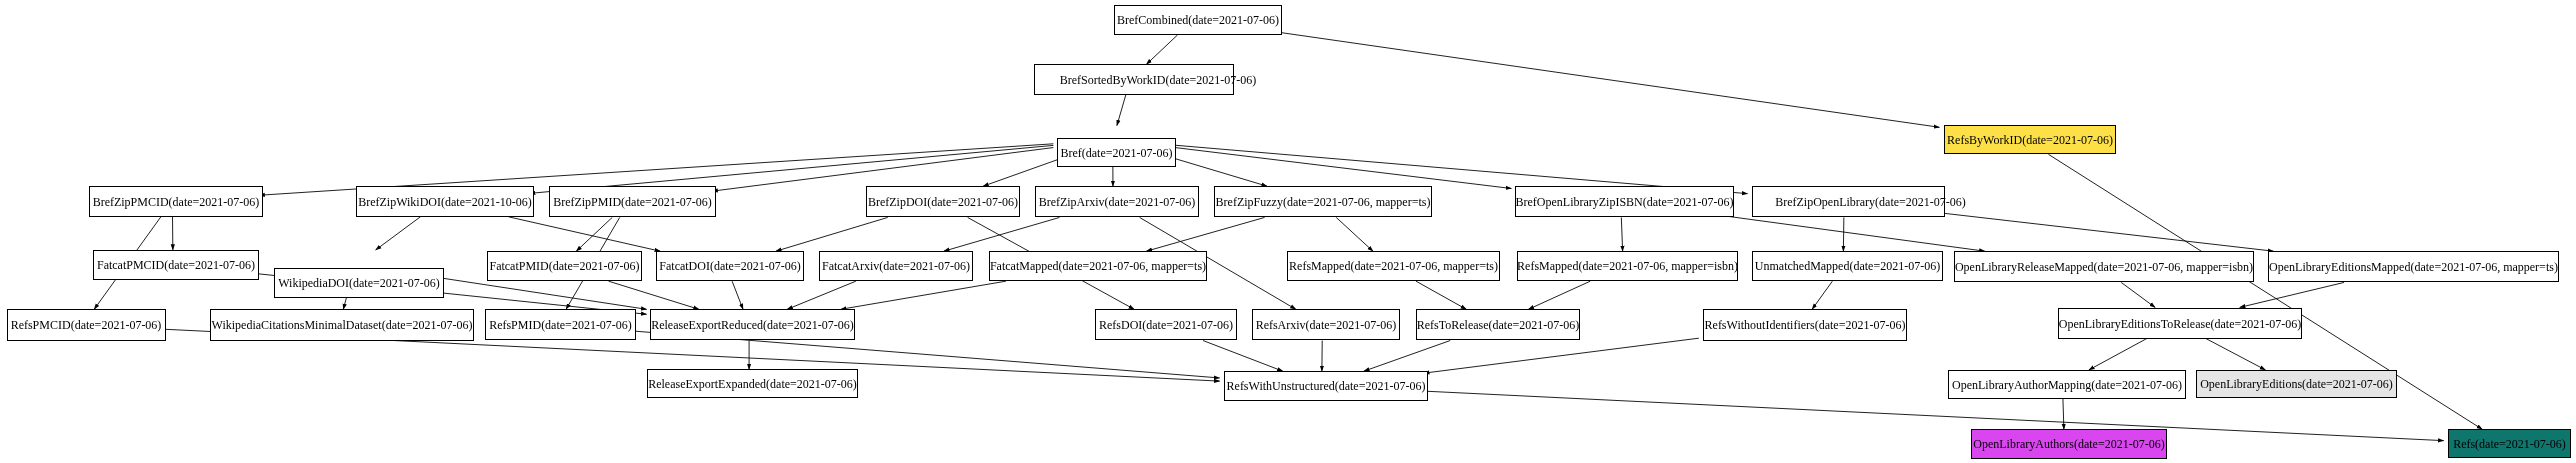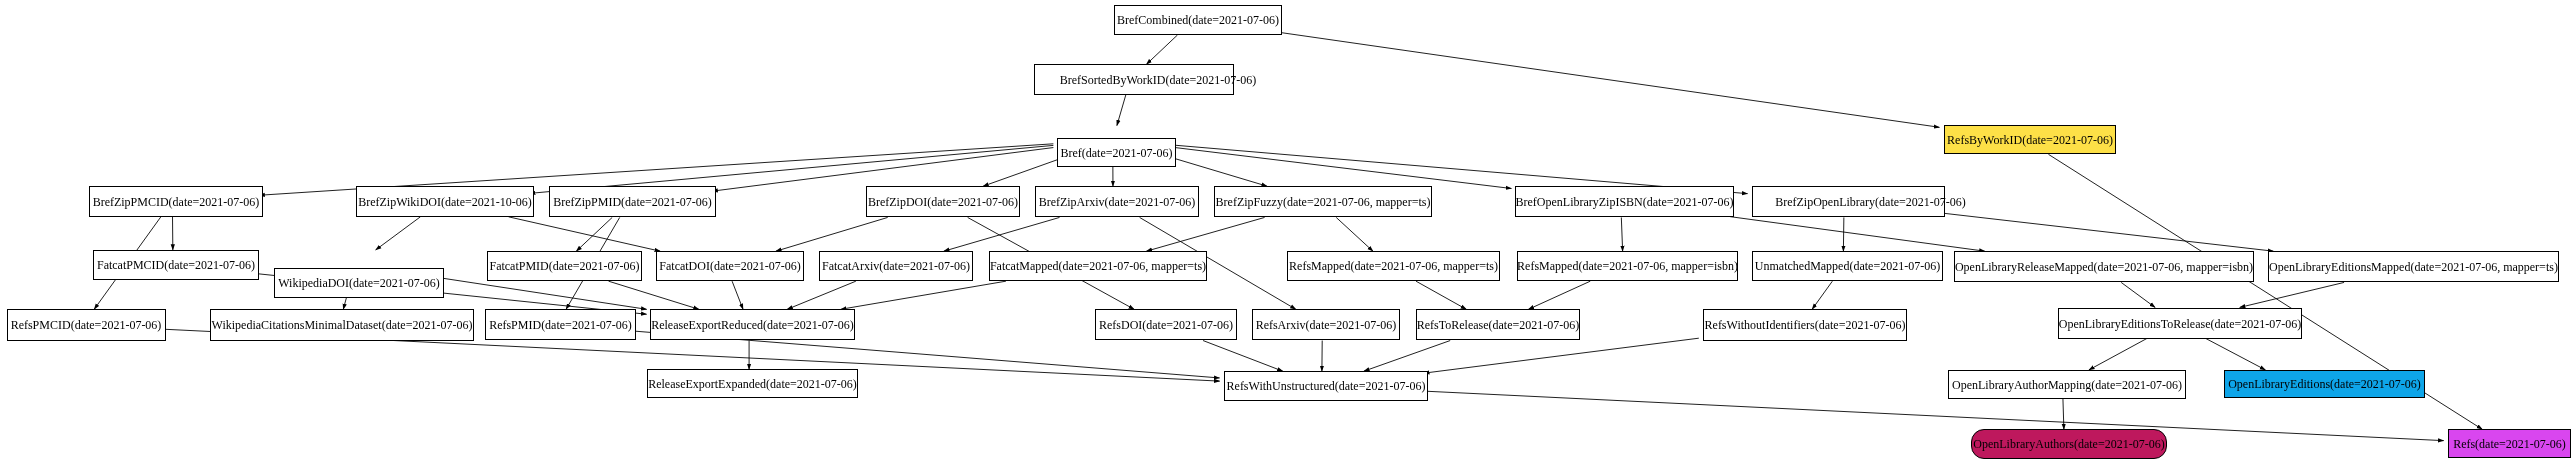--- a/index.html
+++ b/index.html
@@ -103,18 +103,18 @@
       <div class="node" style="left: 481px; top: 309px; width: 151px; height: 31px; border-color: rgb(0, 0, 0); background: rgb(255, 255, 255);">RefsPMID(date=2021-07-06)</div>
       <div class="node" style="left: 646px; top: 309px; width: 205px; height: 31px; border-color: rgb(0, 0, 0); background: rgb(255, 255, 255);">ReleaseExportReduced(date=2021-07-06)</div>
       <div class="node" style="left: 1091px; top: 309px; width: 142px; height: 31px; border-color: rgb(0, 0, 0); background: rgb(255, 255, 255);">RefsDOI(date=2021-07-06)</div>
       <div class="node" style="left: 1248px; top: 309px; width: 148px; height: 31px; border-color: rgb(0, 0, 0); background: rgb(255, 255, 255);">RefsArxiv(date=2021-07-06)</div>
       <div class="node" style="left: 1412px; top: 309px; width: 164px; height: 31px; border-color: rgb(0, 0, 0); background: rgb(255, 255, 255);">RefsToRelease(date=2021-07-06)</div>
       <div class="node" style="left: 1699px; top: 309px; width: 204px; height: 32px; border-color: rgb(0, 0, 0); background: rgb(255, 255, 255);">RefsWithoutIdentifiers(date=2021-07-06)</div>
       <div class="node" style="left: 2054px; top: 308px; width: 244px; height: 31px; border-color: rgb(0, 0, 0); background: rgb(255, 255, 255);">OpenLibraryEditionsToRelease(date=2021-07-06)</div>
       <div class="node" style="left: 643px; top: 369px; width: 211px; height: 29px; border-color: rgb(0, 0, 0); background: rgb(255, 255, 255);">ReleaseExportExpanded(date=2021-07-06)</div>
       <div class="node" style="left: 1220px; top: 371px; width: 204px; height: 30px; border-color: rgb(0, 0, 0); background: rgb(255, 255, 255);">RefsWithUnstructured(date=2021-07-06)</div>
       <div class="node" style="left: 1944px; top: 370px; width: 238px; height: 29px; border-color: rgb(0, 0, 0); background: rgb(255, 255, 255);">OpenLibraryAuthorMapping(date=2021-07-06)</div>
-      <div class="node" style="left: 2192px; top: 370px; width: 201px; height: 28px; border-color: rgb(0, 0, 0); background: #0ea5e9; margin-left: 28px;">OpenLibraryEditions(date=2021-07-06)</div>
-      <div class="node" style="left: 1967px; top: 429px; width: 196px; height: 30px; border-color: rgb(0, 0, 0); background: #be185d; border-radius: 13px;">OpenLibraryAuthors(date=2021-07-06)</div>
-      <div class="node" style="left: 2444px; top: 429px; width: 123px; height: 29px; border-color: rgb(0, 0, 0); background: #d946ef;">Refs(date=2021-07-06)</div>
+      <div class="node" style="left: 2192px; top: 370px; width: 201px; height: 28px; border-color: rgb(0, 0, 0); background: #e5e5e5;">OpenLibraryEditions(date=2021-07-06)</div>
+      <div class="node" style="left: 1967px; top: 429px; width: 196px; height: 30px; border-color: rgb(0, 0, 0); background: #d946ef;">OpenLibraryAuthors(date=2021-07-06)</div>
+      <div class="node" style="left: 2444px; top: 429px; width: 123px; height: 29px; border-color: rgb(0, 0, 0); background: #0f766e;">Refs(date=2021-07-06)</div>
     </div>
 </div>
 
 
 </body></html>

